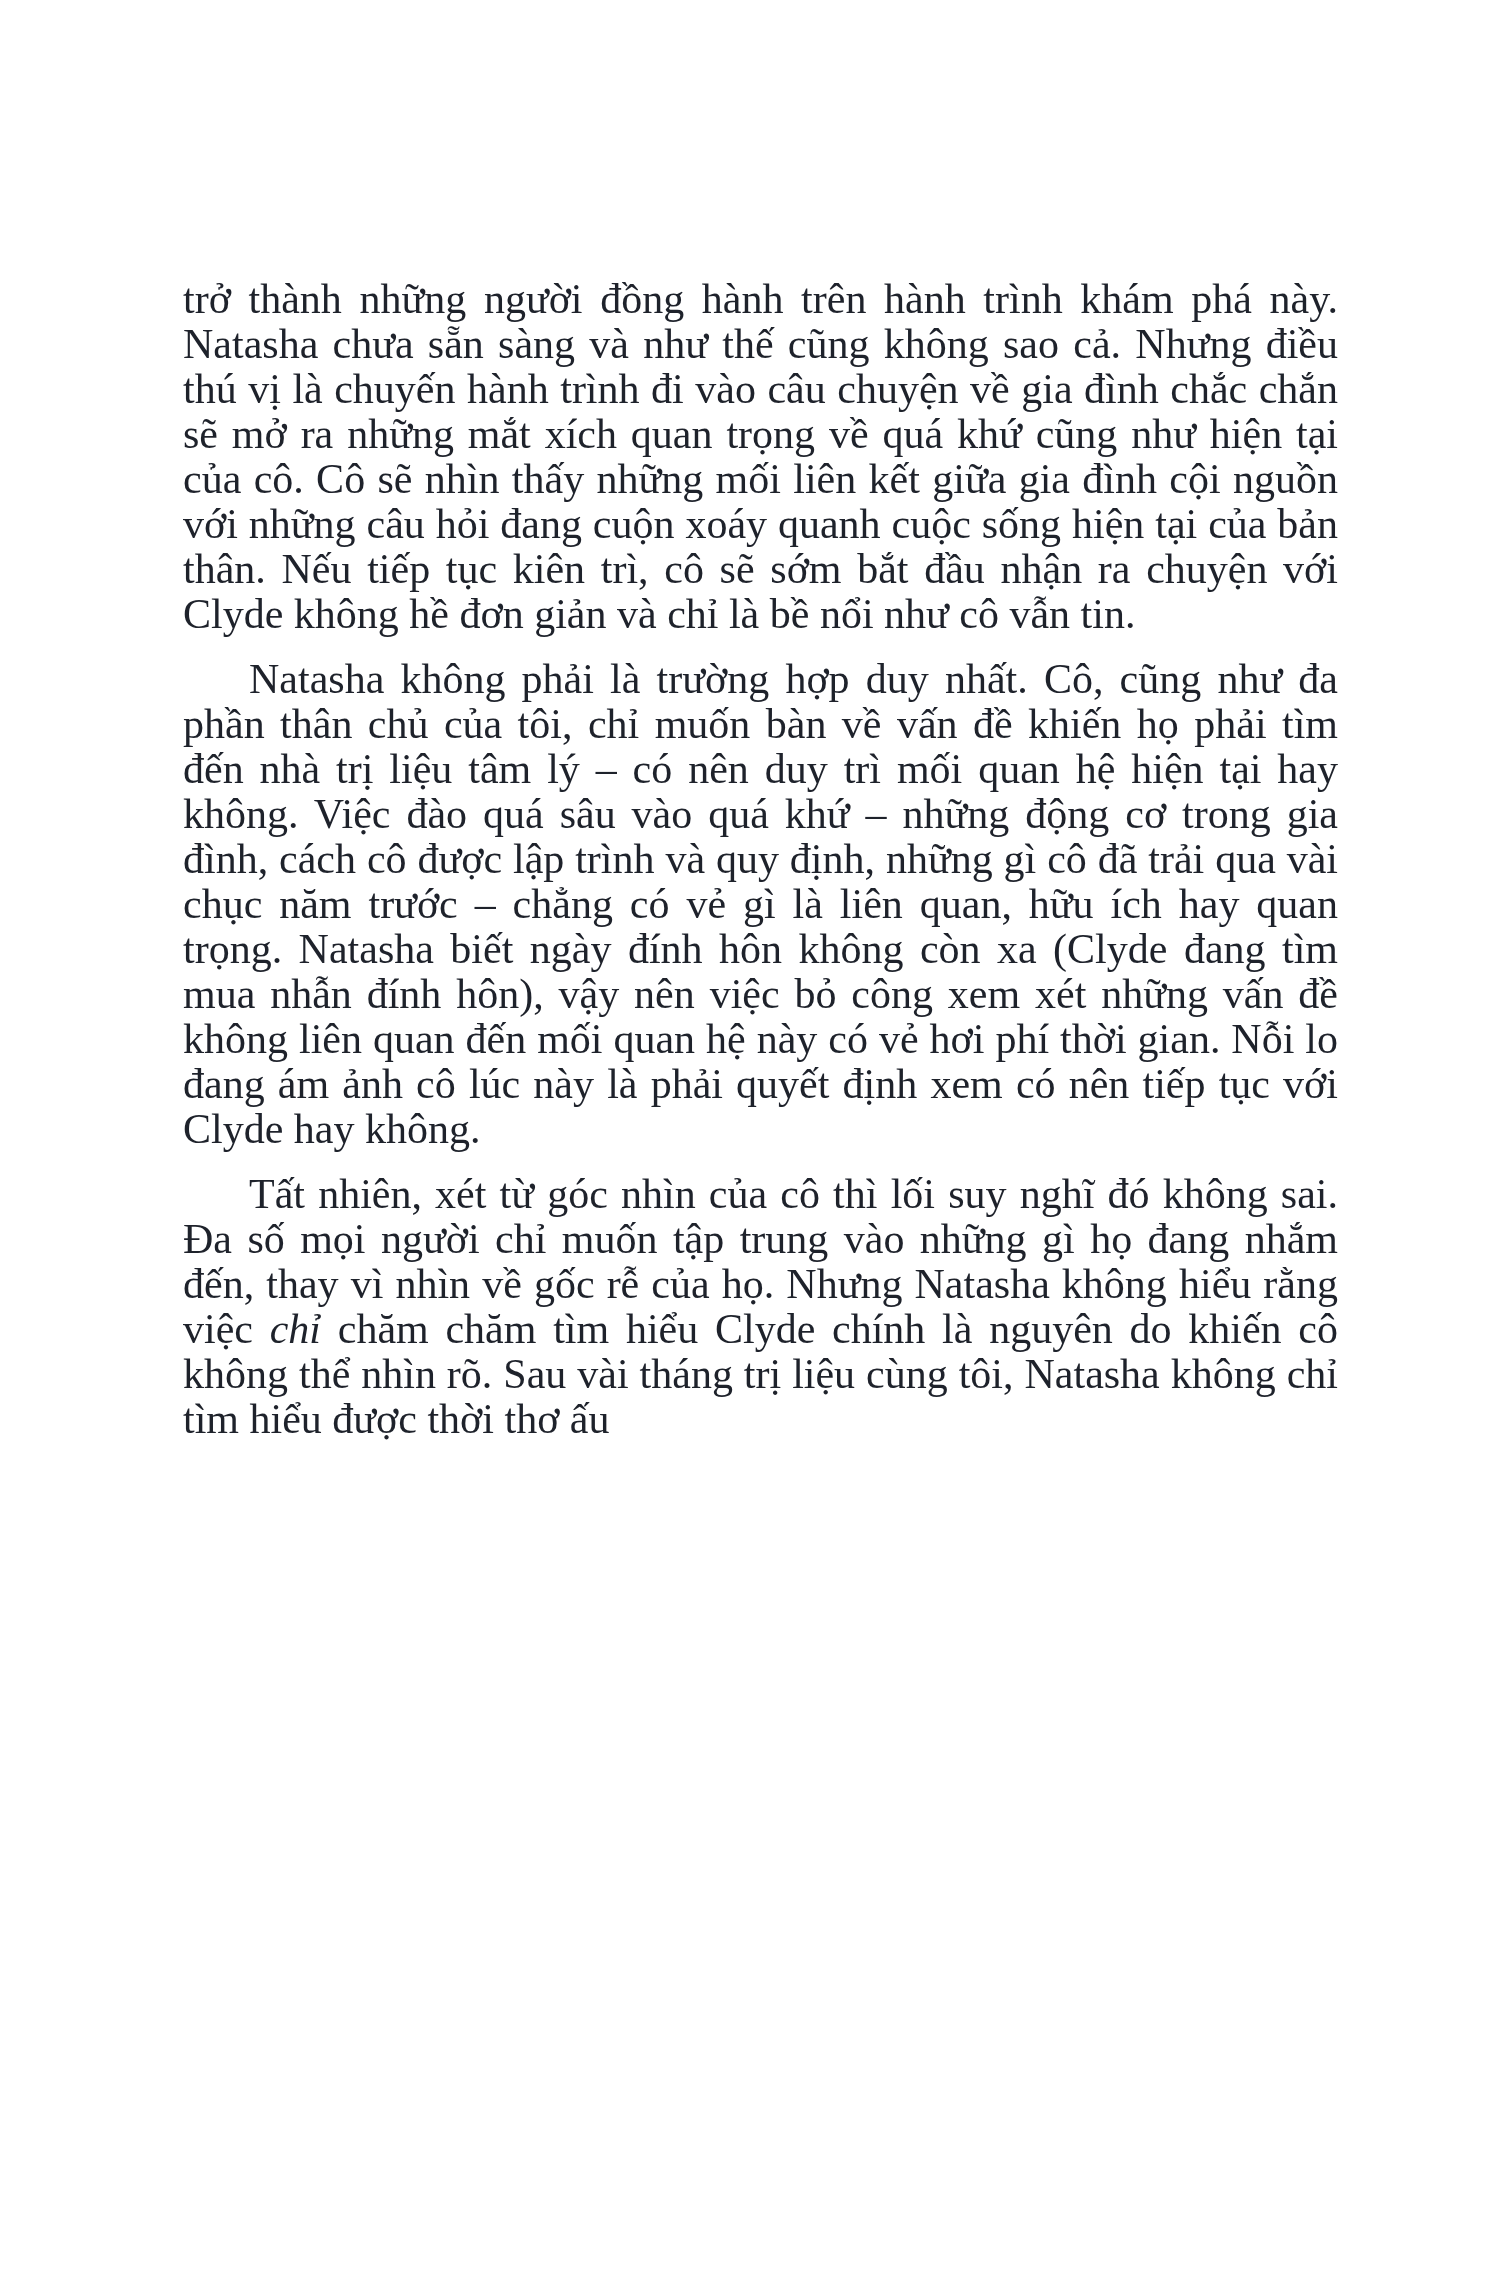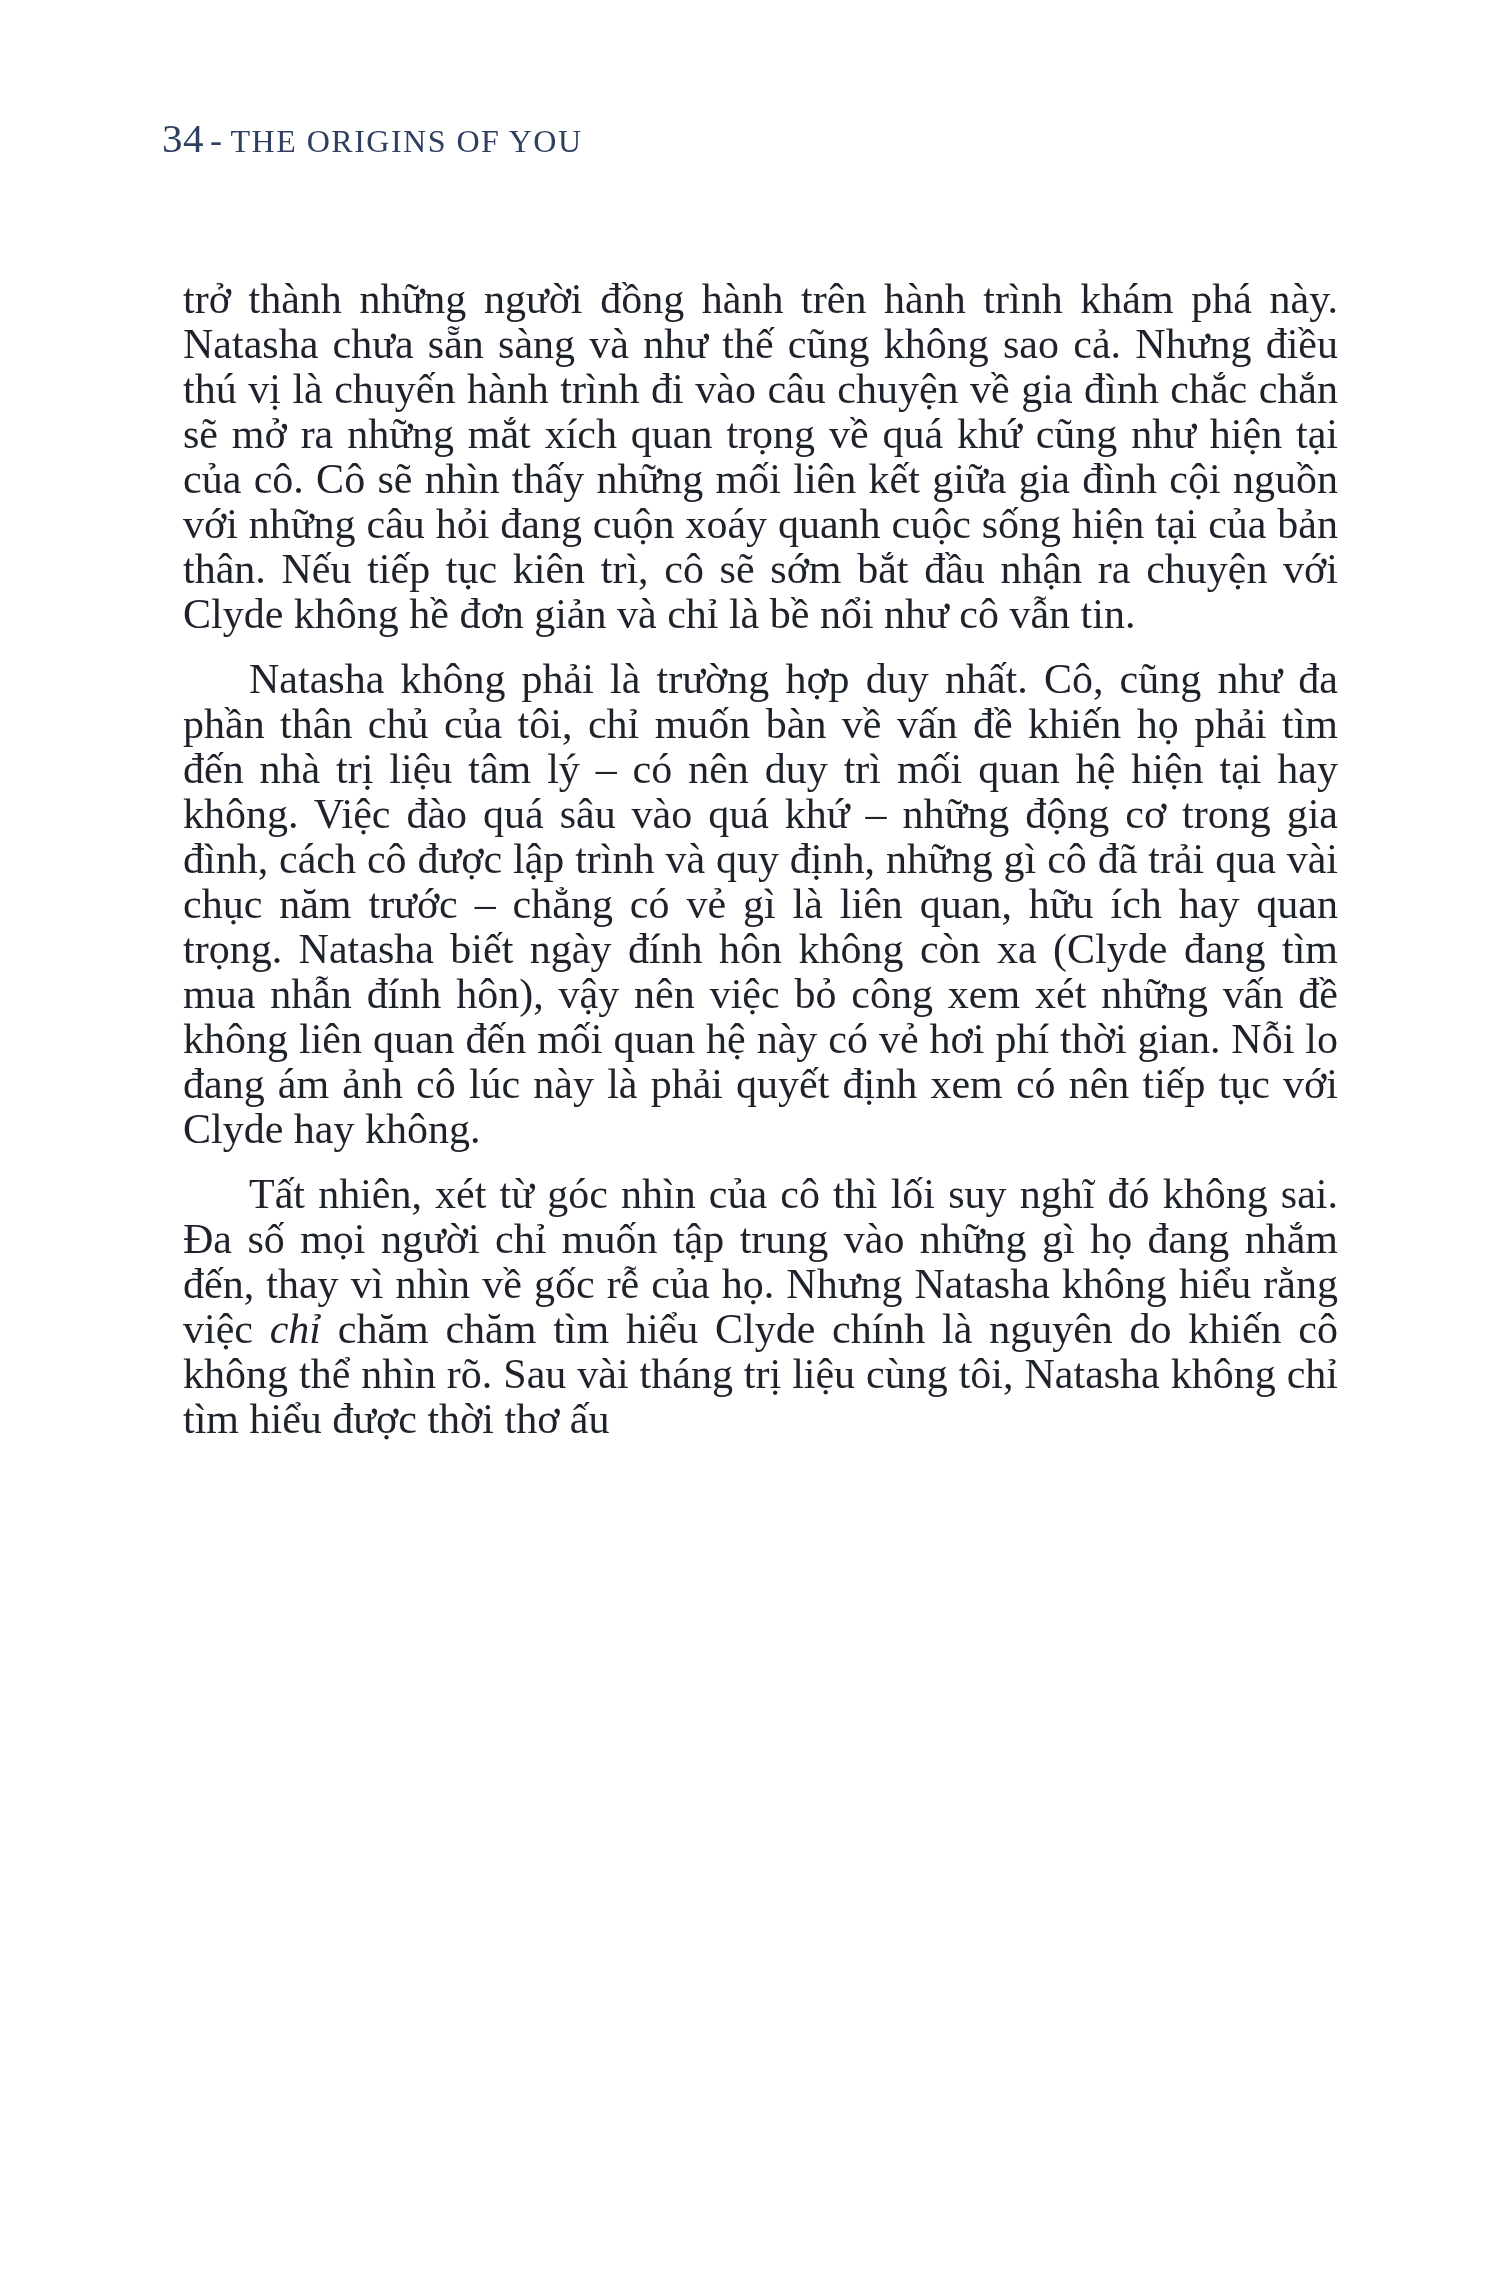--- a/index.html
+++ b/index.html
@@ -57,23 +57,20 @@
   }
   .text-block em {
     font-style: italic;
   }
 </style>
 </head>
 <body>
 
 <div class="page" style="--bg: #ffffff; --header-color: #2e3f5f; --body-color: #1e222b;">
 
-  <div class="running-header">
-    <span class="pagenum">34</span><span class="sep">-</span><span class="booktitle">THE ORIGINS OF YOU</span>
-  </div>
 
   <div class="text-block" id="text-block">
       <p><span>trở thành những người đồng hành trên hành trình khám phá này. Natasha chưa sẵn sàng và như thế cũng không sao cả. Nhưng điều thú vị là chuyến hành trình đi vào câu chuyện về gia đình chắc chắn sẽ mở ra những mắt xích quan trọng về quá khứ cũng như hiện tại của cô. Cô sẽ nhìn thấy những mối liên kết giữa gia đình cội nguồn với những câu hỏi đang cuộn xoáy quanh cuộc sống hiện tại của bản thân. Nếu tiếp tục kiên trì, cô sẽ sớm bắt đầu nhận ra chuyện với Clyde không hề đơn giản và chỉ là bề nổi như cô vẫn tin.</span></p>
       <p class="indent"><span>Natasha không phải là trường hợp duy nhất. Cô, cũng như đa phần thân chủ của tôi, chỉ muốn bàn về vấn đề khiến họ phải tìm đến nhà trị liệu tâm lý – có nên duy trì mối quan hệ hiện tại hay không. Việc đào quá sâu vào quá khứ – những động cơ trong gia đình, cách cô được lập trình và quy định, những gì cô đã trải qua vài chục năm trước – chẳng có vẻ gì là liên quan, hữu ích hay quan trọng. Natasha biết ngày đính hôn không còn xa (Clyde đang tìm mua nhẫn đính hôn), vậy nên việc bỏ công xem xét những vấn đề không liên quan đến mối quan hệ này có vẻ hơi phí thời gian. Nỗi lo đang ám ảnh cô lúc này là phải quyết định xem có nên tiếp tục với Clyde hay không.</span></p>
       <p class="indent"><span>Tất nhiên, xét từ góc nhìn của cô thì lối suy nghĩ đó không sai. Đa số mọi người chỉ muốn tập trung vào những gì họ đang nhắm đến, thay vì nhìn về gốc rễ của họ. Nhưng Natasha không hiểu rằng việc </span><em>chỉ</em><span> chăm chăm tìm hiểu Clyde chính là nguyên do khiến cô không thể nhìn rõ. Sau vài tháng trị liệu cùng tôi, Natasha không chỉ tìm hiểu được thời thơ ấu</span></p>
     </div>
 
 </div>
 
 </body></html>

